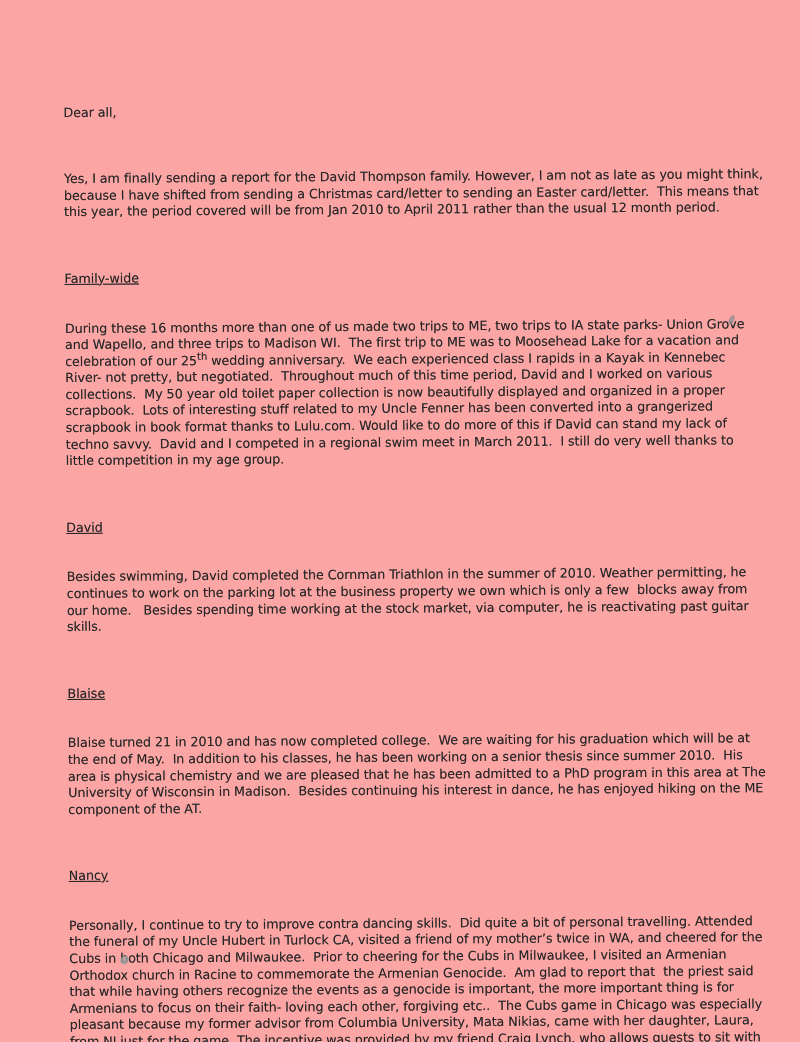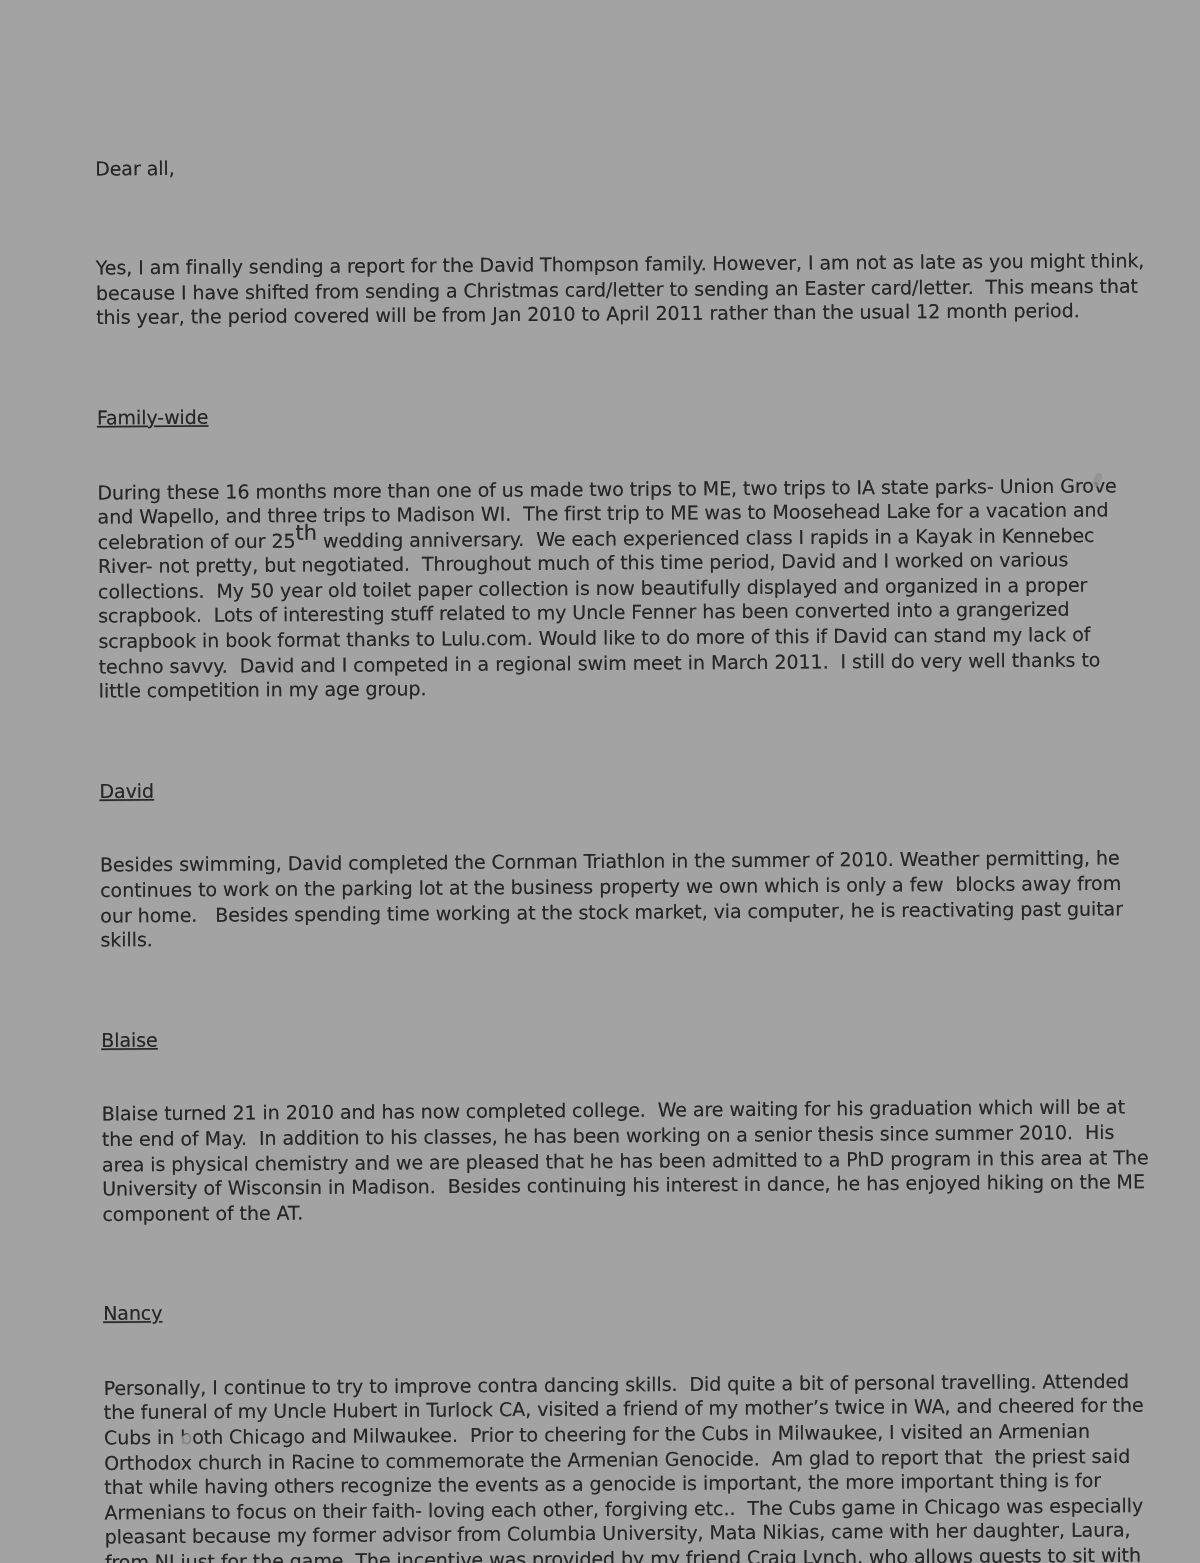--- a/index.html
+++ b/index.html
@@ -7,21 +7,21 @@
     width: 800px;
     height: 1042px;
     background: #fbfbf9;
     position: relative;
     overflow: hidden;
     font-family: "DejaVu Sans", sans-serif;
   }
   .page {
     position: absolute;
     inset: 0;
-    background: #a3a3a3;
+    background: #fca5a5;
   }
   .text-block {
     position: absolute;
     left: 63px;
     top: 55px;
     width: 699px;
     font-family: "DejaVu Sans", sans-serif;
     font-size: 12.7px;
     line-height: 16.6px;
     color: #262626;
@@ -36,21 +36,21 @@
     padding: 0;
     font-size: inherit;
     line-height: inherit;
     font-weight: 400;
   }
   .heading {
     text-decoration: underline;
     text-underline-offset: 1px;
   }
   sup {
-    font-size: 14px;
+    font-size: 10px;
     line-height: 0;
     vertical-align: super;
   }
   .artifact { position: absolute; }
   .artifact-quote {
     left: 729px; top: 315px;
     width: 5px; height: 10px;
     background: #8f8f8f;
     border-radius: 60% 40% 50% 50%;
     transform: rotate(20deg);

